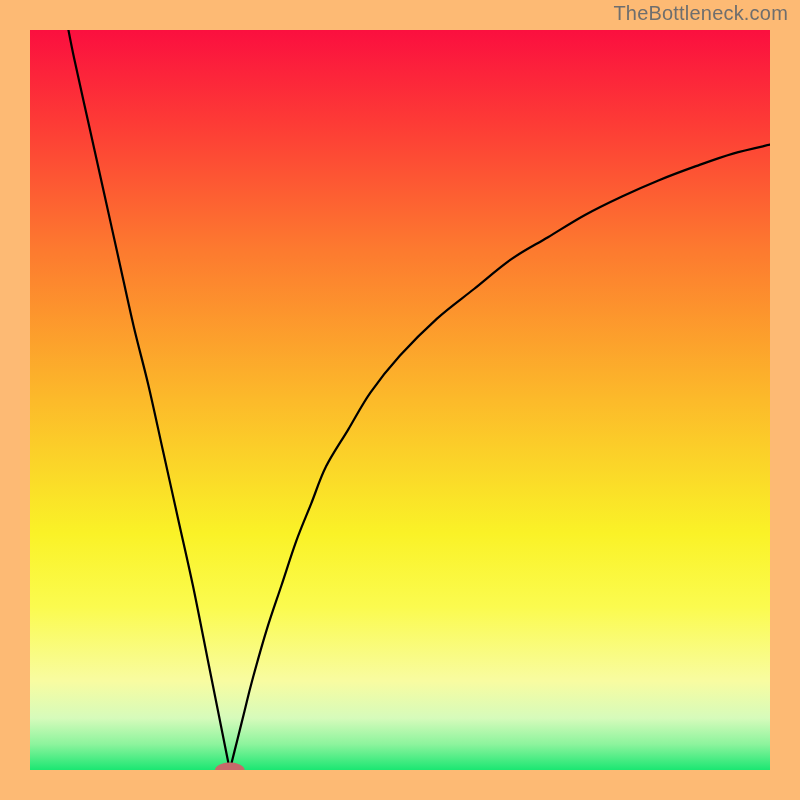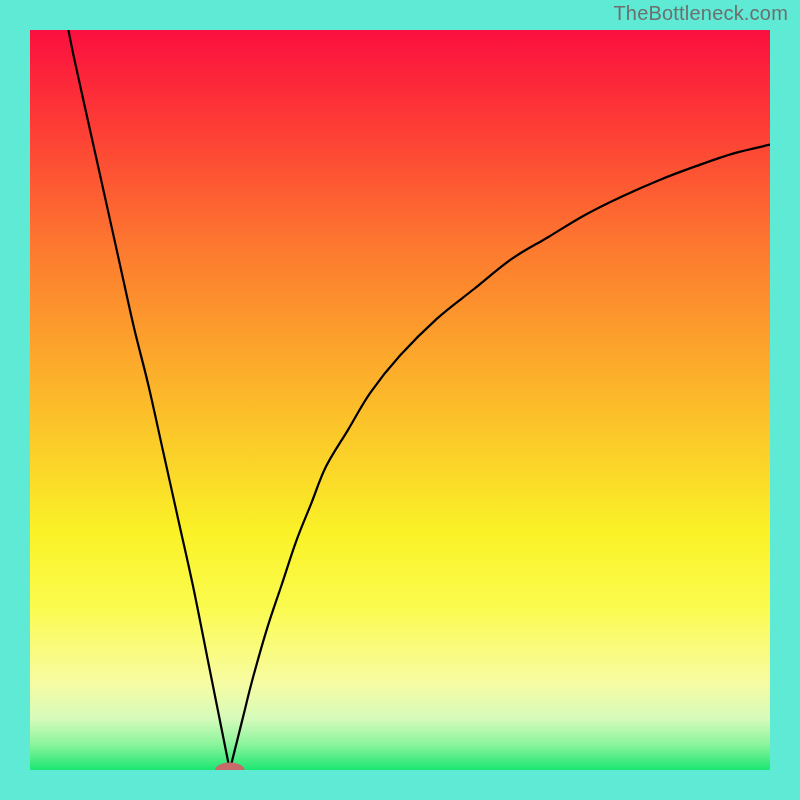--- a/index.html
+++ b/index.html
@@ -8,21 +8,21 @@
     width: 800px;
     height: 800px;
     overflow: hidden;
     background: #fff;
     font-family: Arial, Helvetica, sans-serif;
   }
   .wrap {
     position: relative;
     width: 800px;
     height: 800px;
-    background: #5eead4;
+    background: #fdba74;
   }
   .watermark {
     position: absolute;
     top: 2px;
     right: 12px;
     color: #6e6e6e;
     font-size: 20px;
     font-weight: 500;
     letter-spacing: 0.2px;
     z-index: 10;

